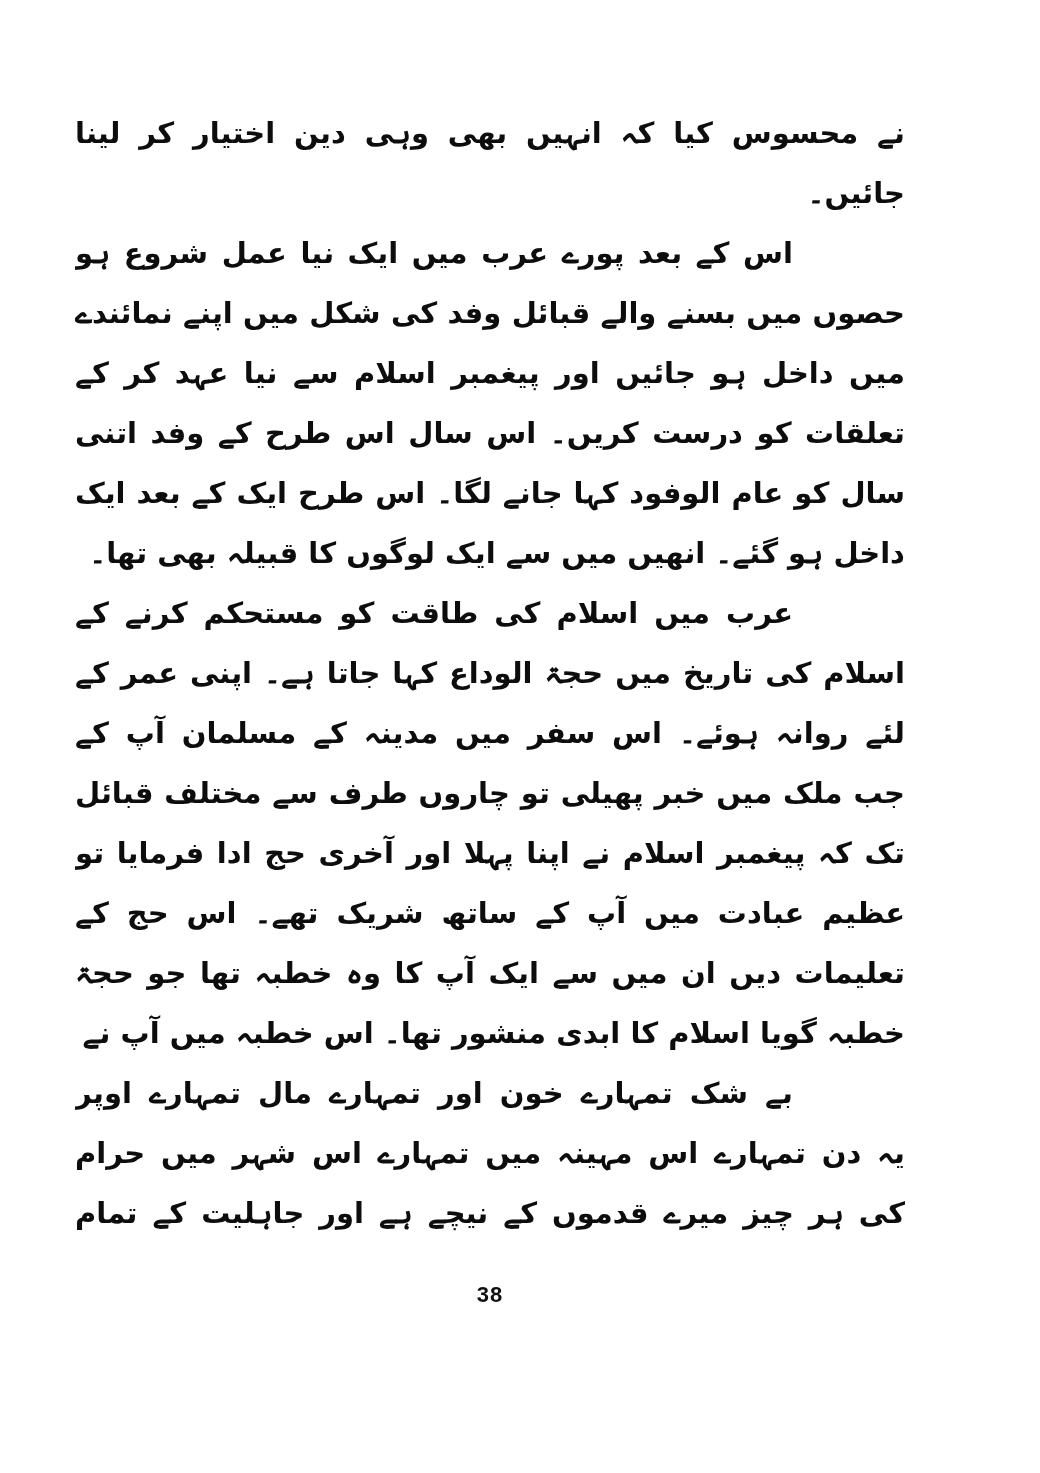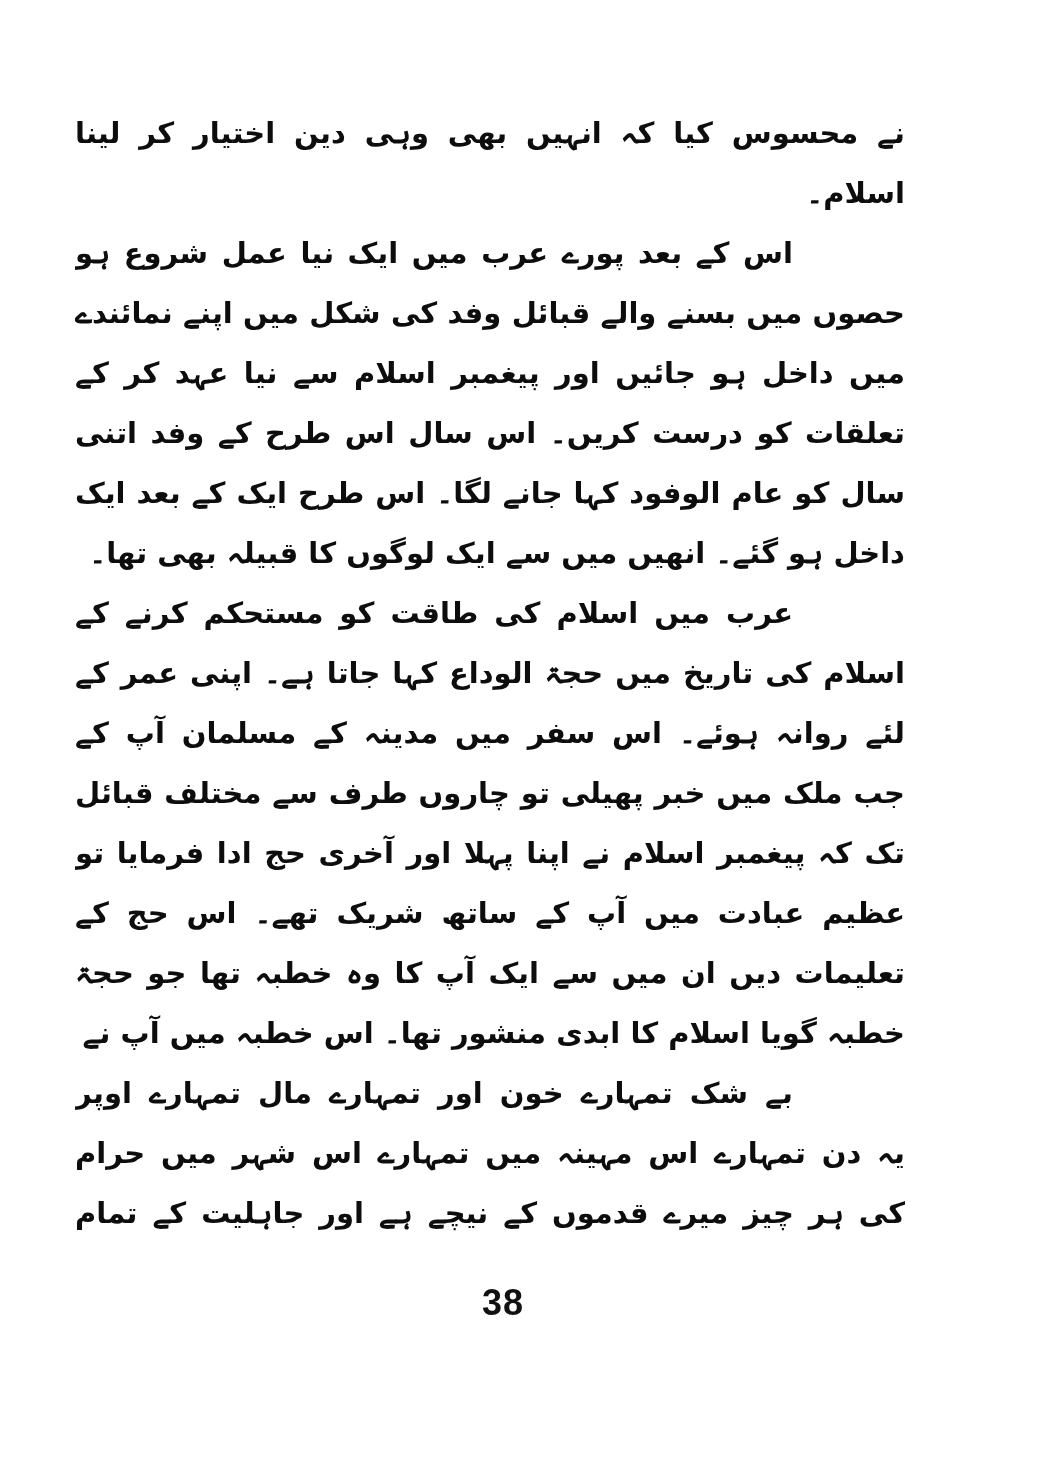--- a/index.html
+++ b/index.html
@@ -40,38 +40,38 @@
   .line.just {
     text-align: justify;
     text-align-last: justify;
   }
   .line.indent {
     padding-right: 112px;
   }
   .page-number {
     position: absolute;
     top: 1282px;
-    left: 88px;
+    left: 75px;
     width: 830px;
     text-align: center;
     color: #111111;
     font-family: "Liberation Sans", "DejaVu Sans", sans-serif;
     font-weight: bold;
-    font-size: 36px;
+    font-size: 22px;
     letter-spacing: 1px;
   }
 </style>
 </head>
 <body>
 
 <div class="page">
   <div class="text-block" dir="rtl">
       <div class="para">
         <div class="line just">نے محسوس کیا کہ انہیں بھی وہی دین اختیار کر لینا چاہئے جو مکہ والوں کا دین ہے یعنی</div>
-        <div class="line">اسلام۔</div>
+        <div class="line">جائیں۔</div>
       </div>
       <div class="para">
         <div class="line just indent">اس کے بعد پورے عرب میں ایک نیا عمل شروع ہو گیا۔ وہ یہ کہ ملک کے مختلف</div>
         <div class="line just">حصوں میں بسنے والے قبائل وفد کی شکل میں اپنے نمائندے مدینہ بھیجنے لگے تا کہ وہ اسلام</div>
         <div class="line just">میں داخل ہو جائیں اور پیغمبر اسلام سے نیا عہد کر کے اسلامی ریاست کے ساتھ اپنے</div>
         <div class="line just">تعلقات کو درست کریں۔ اس سال اس طرح کے وفد اتنی زیادہ تعداد میں آئے کہ اس</div>
         <div class="line just">سال کو عام الوفود کہا جانے لگا۔ اس طرح ایک کے بعد ایک تمام قبیلے اسلام کے دائرے میں</div>
         <div class="line">داخل ہو گئے۔ انھیں میں سے ایک لوگوں کا قبیلہ بھی تھا۔</div>
       </div>
       <div class="para">

